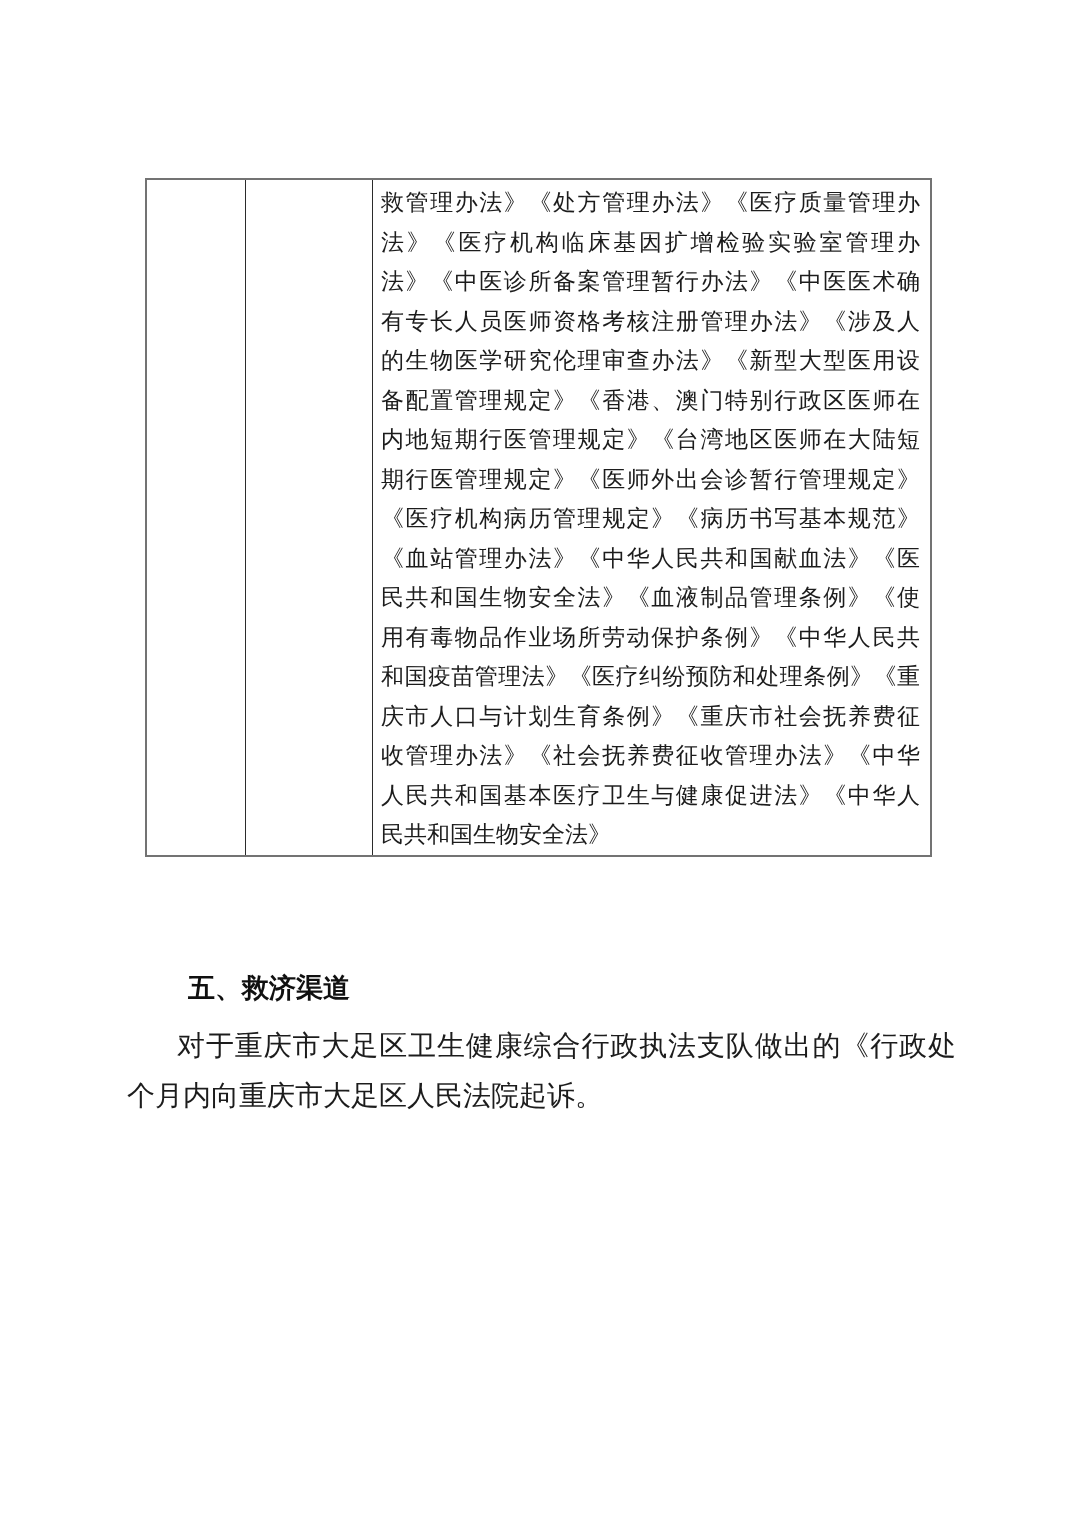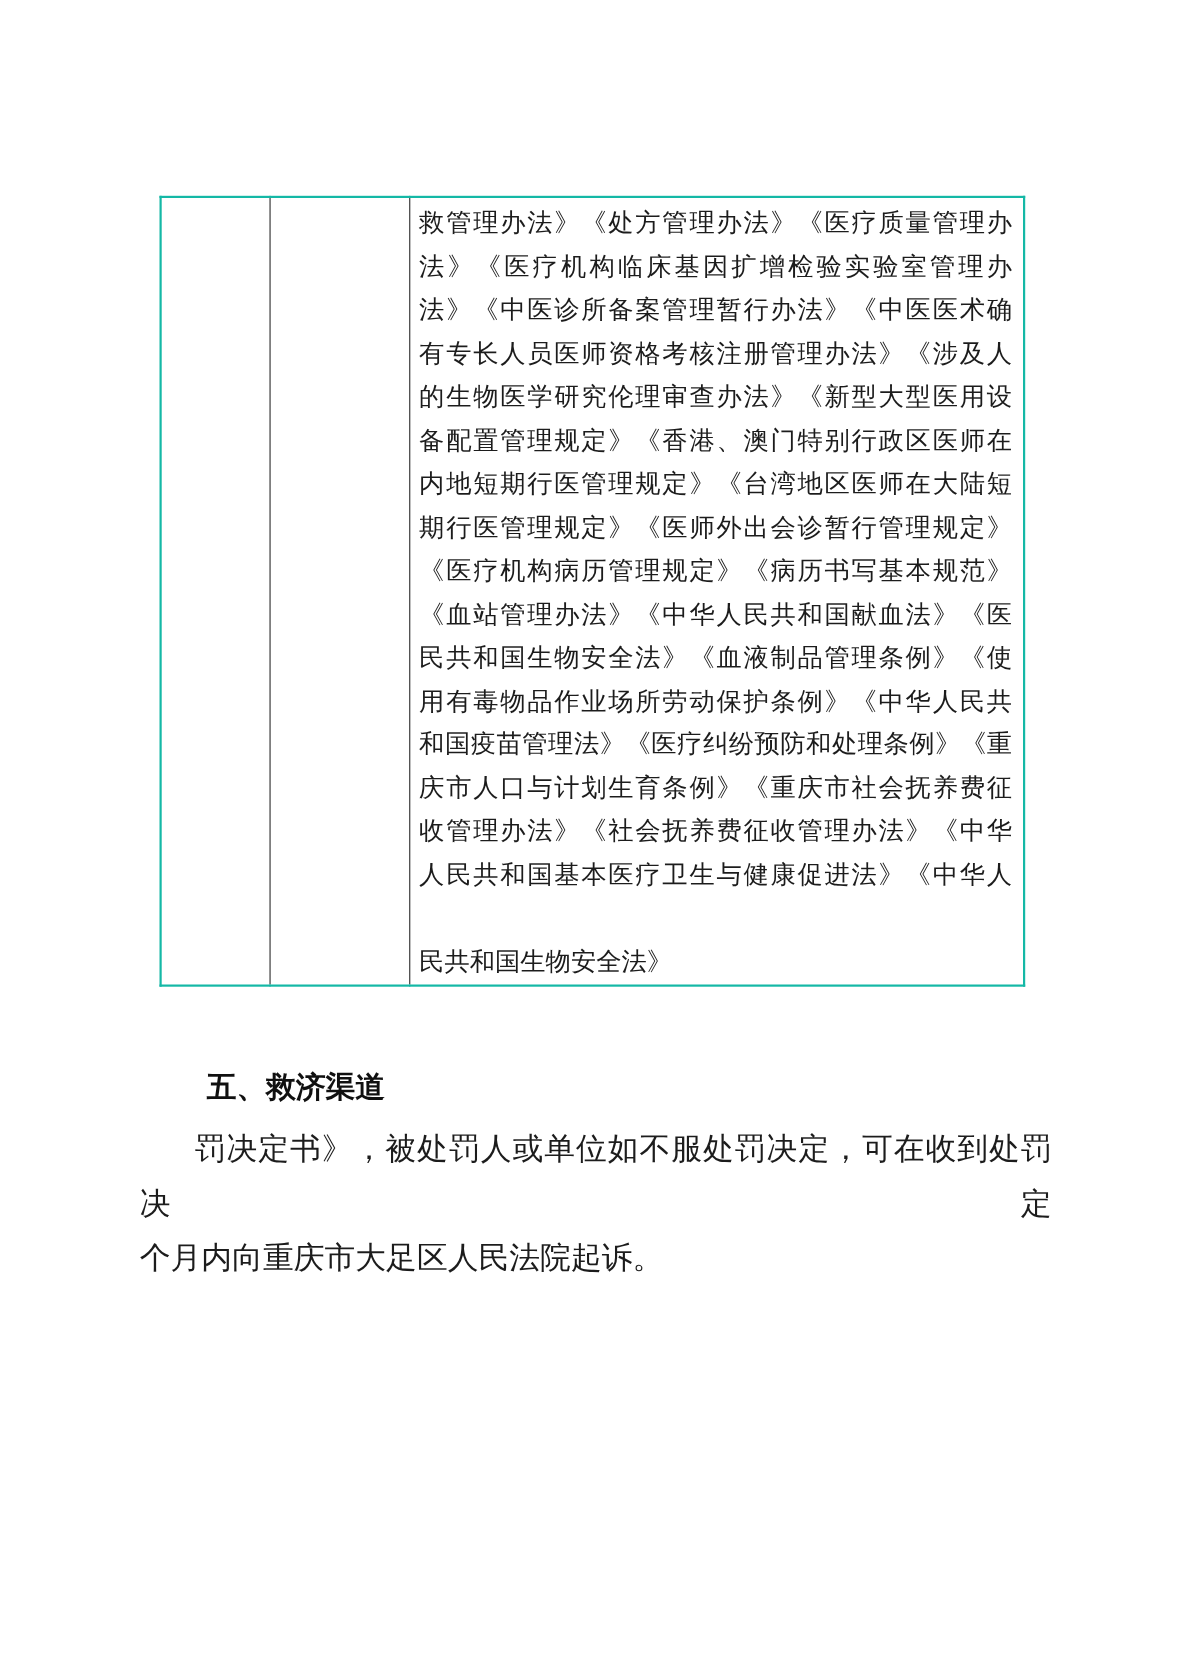--- a/index.html
+++ b/index.html
@@ -18,21 +18,21 @@
     color: #1c1c1c;
   }
 
   
   .law-table {
     position: absolute;
     left: 145px;
     top: 178px;
     border-collapse: collapse;
     table-layout: fixed;
-    border: 2px solid #14b8a6;
+    border: 2px solid #737373;
   }
   .law-table td {
     border: 1px solid #2b2b2b;
     vertical-align: top;
     padding: 0;
   }
   .law-table .c1 { width: 98px; }
   .law-table .c2 { width: 126px; }
   .law-table .c3 {
     width: 539px;
@@ -44,21 +44,20 @@
     line-height: 39.5px;
     letter-spacing: 0;
     text-align: justify;
     text-align-last: justify;
     text-justify: inter-character;
     white-space: nowrap;
   }
   .cell-lines .line:last-child {
     text-align-last: left;
     white-space: normal;
-    margin-top: 40px;
   }
 
   
   .heading {
     position: absolute;
     left: 188px;
     font-family: "Liberation Sans", "DejaVu Sans", sans-serif;
     font-weight: bold;
     font-size: 27px;
     line-height: 30px;
@@ -119,17 +118,17 @@
             </div>
       </td>
     </tr>
   </tbody>
     </table>
 
 
   <div class="heading" id="heading-remedy">五、救济渠道</div>
 
   <div class="paragraph">
-      <div class="line">罚决定书》，被处罚人或单位如不服处罚决定，可在收到处罚决定</div>
+      <div class="line">对于重庆市大足区卫生健康综合行政执法支队做出的《行政处</div>
       <div class="line">个月内向重庆市大足区人民法院起诉。</div>
     </div>
 
 </div>
 
 </body></html>

